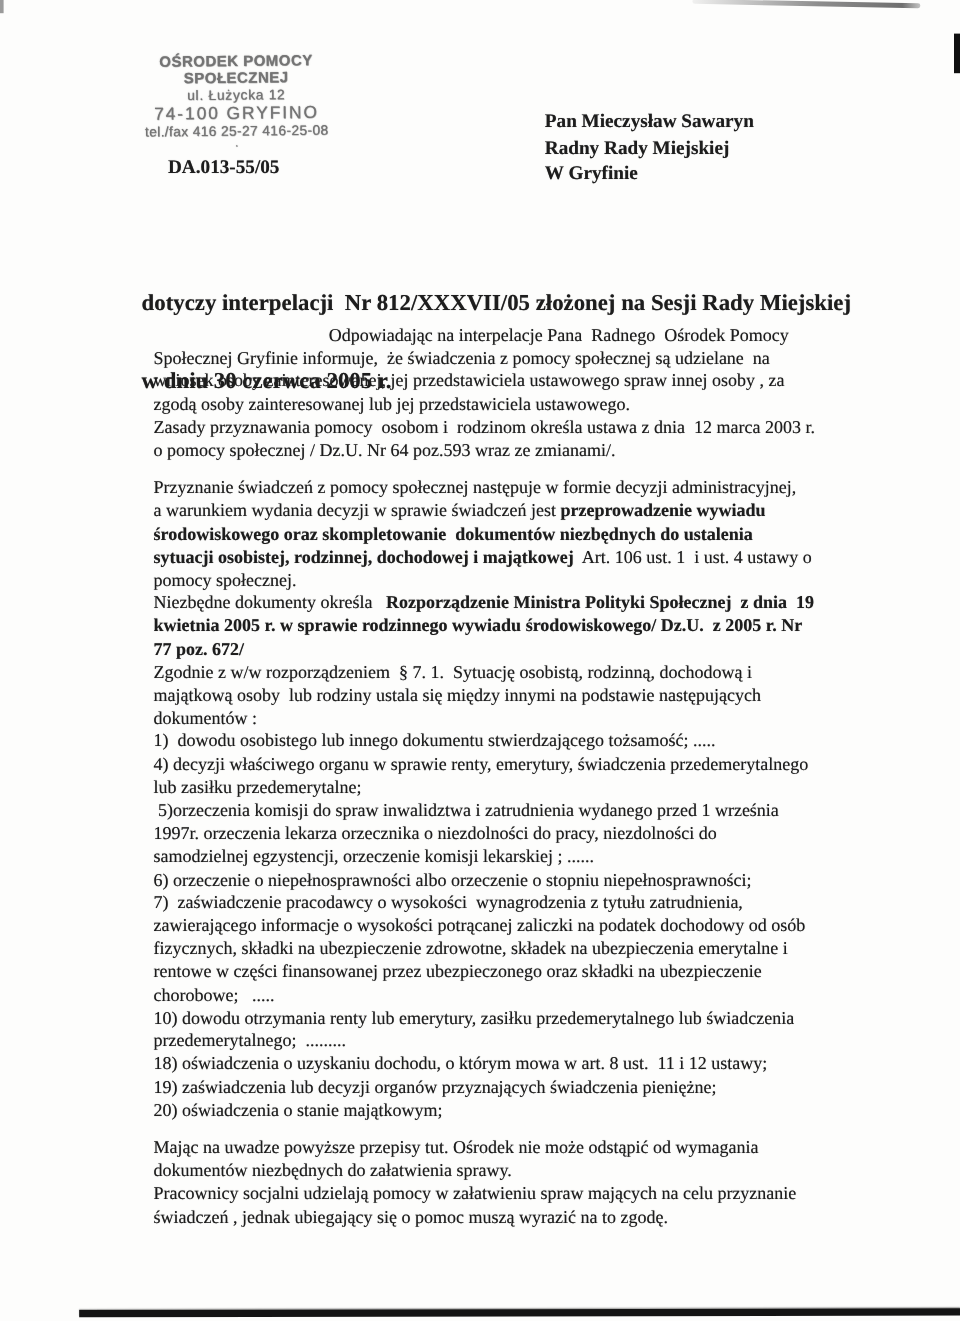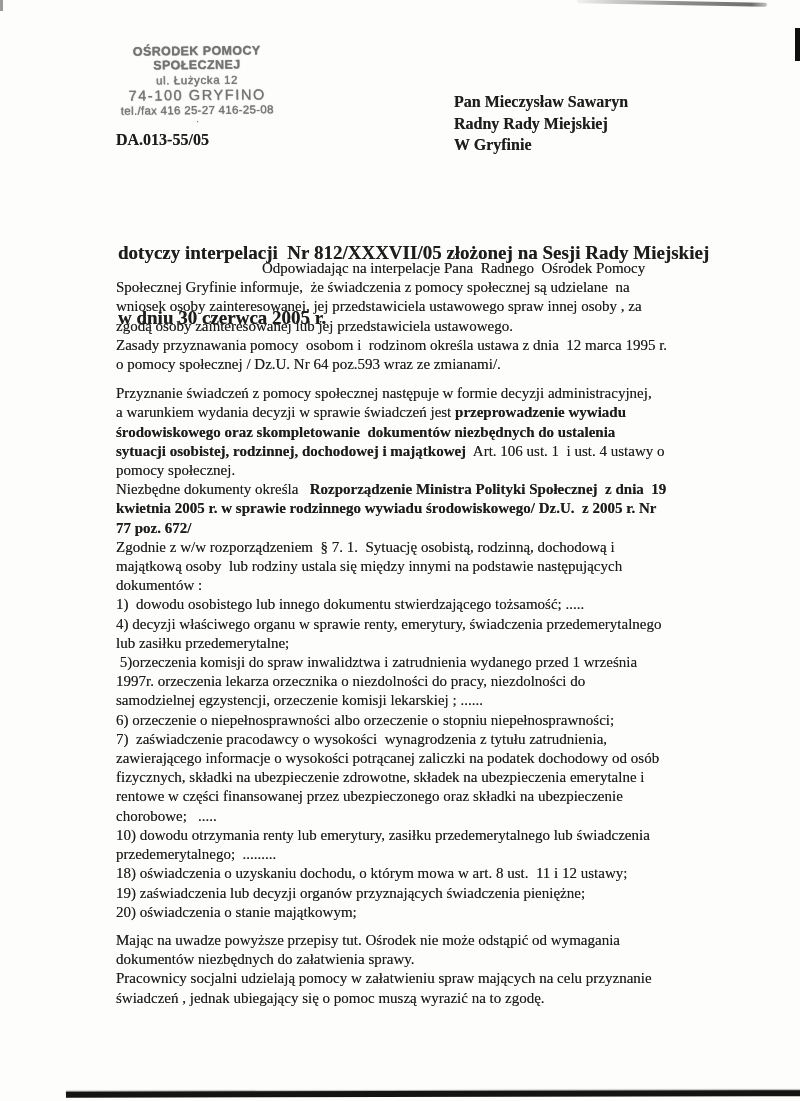--- a/index.html
+++ b/index.html
@@ -15,26 +15,26 @@
     color:#747474;font-family:"Liberation Sans", sans-serif;
     transform:rotate(-0.6deg);
     text-shadow:0 0 1px rgba(130,130,130,.9), 0.4px 0.4px 0 rgba(120,120,120,.5);
   }
   .stamp-l1{font-size:12.5px;font-weight:700;letter-spacing:.4px;}
   .stamp-l2{font-size:11.5px;margin-top:2px;letter-spacing:.6px;}
   .stamp-l3{font-size:14.5px;letter-spacing:1.6px;margin-top:1px;}
   .stamp-l4{font-size:11.5px;margin-top:1px;letter-spacing:.3px;}
   .stamp-smudge{font-size:9px;margin-top:0;}
   
-  .ref{position:absolute;left:116px;top:131px;font-weight:700;font-size:16px;}
+  .ref{position:absolute;left:140px;top:131px;font-weight:700;font-size:16px;}
   .recipient{position:absolute;left:454px;top:91px;font-weight:700;font-size:16px;line-height:21.5px;}
   .subject{position:absolute;left:118px;top:199px;font-weight:700;font-size:19px;line-height:21.5px;white-space:pre;}
   
   .body-block{position:absolute;left:116px;top:259px;width:644px;font-size:15px;line-height:19.2px;}
-  .paragraph{margin:0;}
+  .paragraph{margin:12px;}
   .text-line{white-space:pre;}
   .bold{font-weight:700;}
   
   .art-top-left{position:absolute;left:0;top:0;width:3px;height:11px;background:#9a9a9a;}
   .art-top-right{
     position:absolute;left:577px;top:1px;width:190px;height:4px;border-radius:2px;
     background:linear-gradient(90deg, rgba(150,150,150,.12), #8d8d8d 55%, #6f6f6f 92%, rgba(110,110,110,.4));
     transform:rotate(1.1deg);
   }
   .art-right-edge{position:absolute;left:795px;top:28px;width:5px;height:33px;background:#101010;}
@@ -65,21 +65,21 @@
     <div>dotyczy interpelacji  Nr 812/XXXVII/05 złożonej na Sesji Rady Miejskiej</div>
     <div>w dniu 30 czerwca 2005 r.</div>
   </div>
 
   <div class="body-block scan">
       <div class="paragraph">
         <div class="text-line" style="padding-left: 146px;"><span class="run">Odpowiadając na interpelacje Pana  Radnego  Ośrodek Pomocy</span></div>
         <div class="text-line"><span class="run">Społecznej Gryfinie informuje,  że świadczenia z pomocy społecznej są udzielane  na</span></div>
         <div class="text-line"><span class="run">wniosek osoby zainteresowanej, jej przedstawiciela ustawowego spraw innej osoby , za</span></div>
         <div class="text-line"><span class="run">zgodą osoby zainteresowanej lub jej przedstawiciela ustawowego.</span></div>
-        <div class="text-line"><span class="run">Zasady przyznawania pomocy  osobom i  rodzinom określa ustawa z dnia  12 marca 1995 r.</span></div>
+        <div class="text-line"><span class="run">Zasady przyznawania pomocy  osobom i  rodzinom określa ustawa z dnia  12 marca 2003 r.</span></div>
         <div class="text-line"><span class="run">o pomocy społecznej / Dz.U. Nr 64 poz.593 wraz ze zmianami/.</span></div>
       </div>
       <div class="paragraph" style="margin-top: 10px;">
         <div class="text-line"><span class="run">Przyznanie świadczeń z pomocy społecznej następuje w formie decyzji administracyjnej,</span></div>
         <div class="text-line"><span class="run">a warunkiem wydania decyzji w sprawie świadczeń jest </span><span class="run bold">przeprowadzenie wywiadu</span></div>
         <div class="text-line"><span class="run bold">środowiskowego oraz skompletowanie  dokumentów niezbędnych do ustalenia</span></div>
         <div class="text-line"><span class="run bold">sytuacji osobistej, rodzinnej, dochodowej i majątkowej</span><span class="run">  Art. 106 ust. 1  i ust. 4 ustawy o</span></div>
         <div class="text-line"><span class="run">pomocy społecznej.</span></div>
         <div class="text-line"><span class="run">Niezbędne dokumenty określa   </span><span class="run bold">Rozporządzenie Ministra Polityki Społecznej  z dnia  19</span></div>
         <div class="text-line"><span class="run bold">kwietnia 2005 r. w sprawie rodzinnego wywiadu środowiskowego/ Dz.U.  z 2005 r. Nr</span></div>

